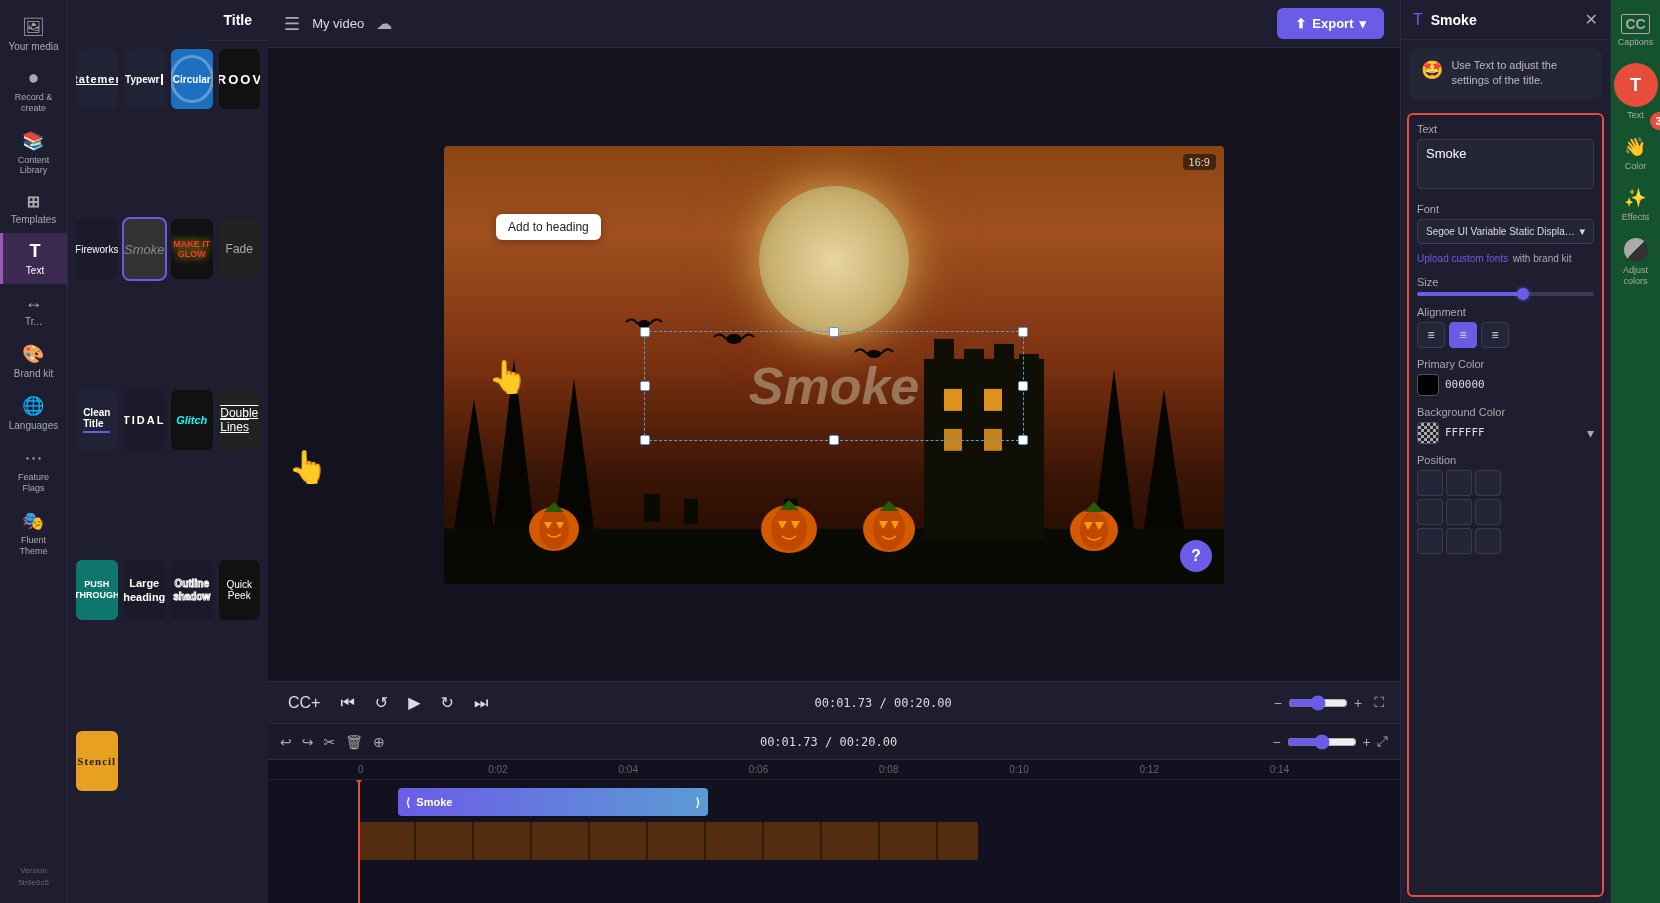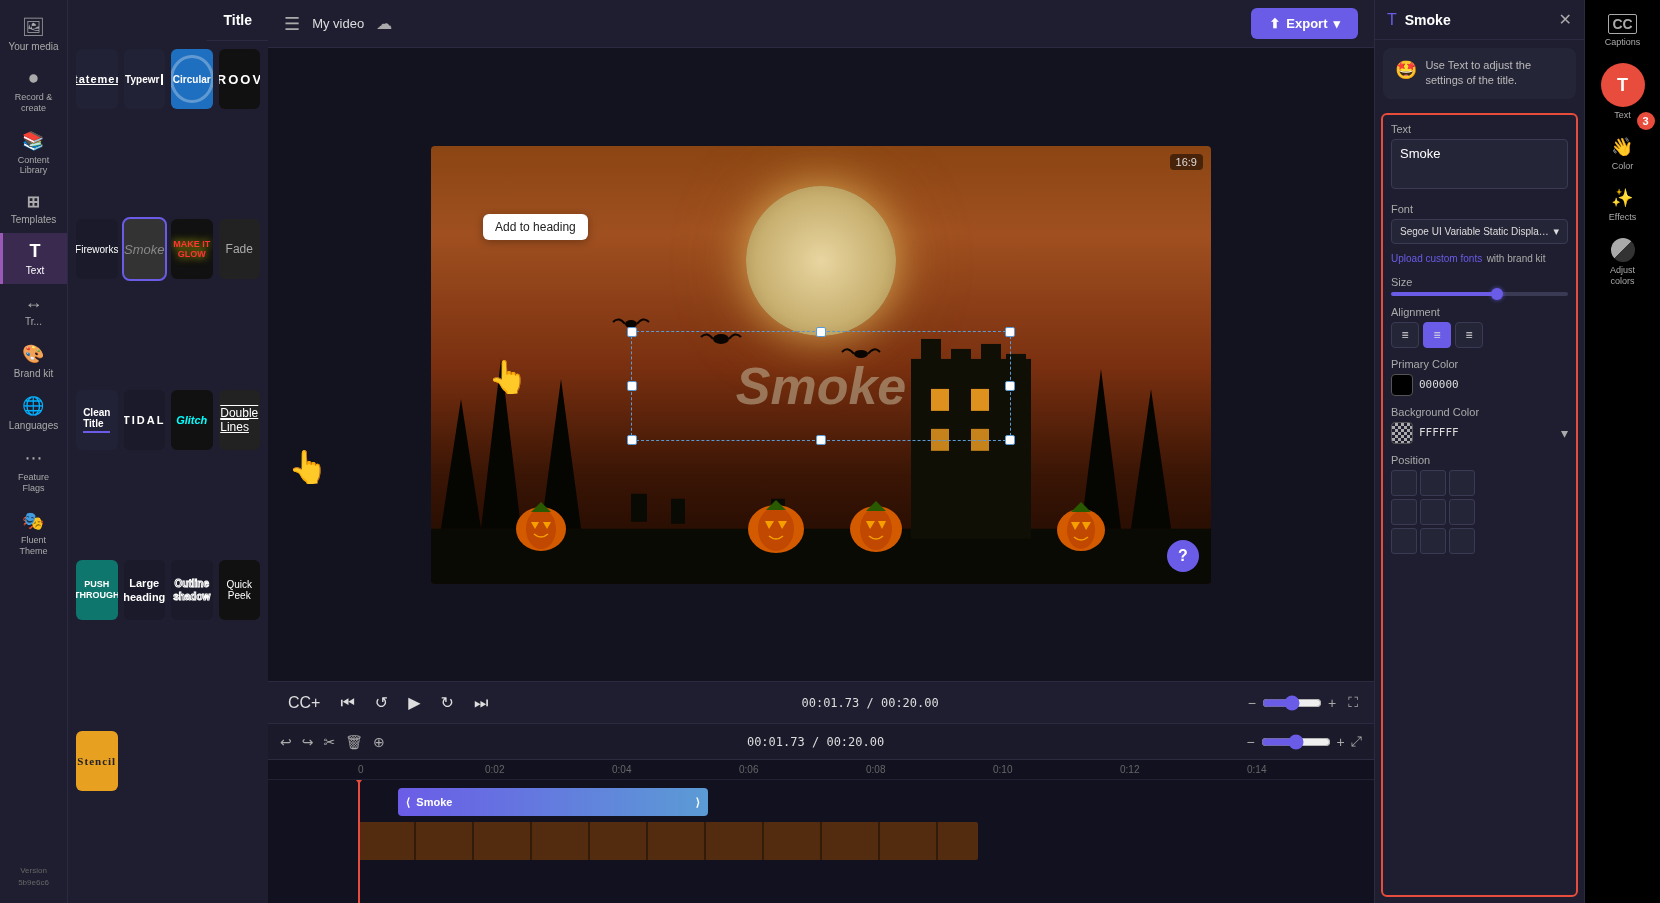--- a/index.html
+++ b/index.html
@@ -482,22 +482,22 @@
     }
     .pos-cell {
       background: #252538;
       border: 1px solid #3a3a55;
       border-radius: 3px;
       cursor: pointer;
     }
 
     
     .right-icons-col {
-      width: 76px;
-      background: #000000;
+      width: 50px;
+      background: #14532d;
       display: flex;
       flex-direction: column;
       align-items: center;
       padding: 8px 0;
       gap: 4px;
       border-left: 1px solid #2a2a40;
       flex-shrink: 0;
     }
     .ri-item {
       width: 56px;

